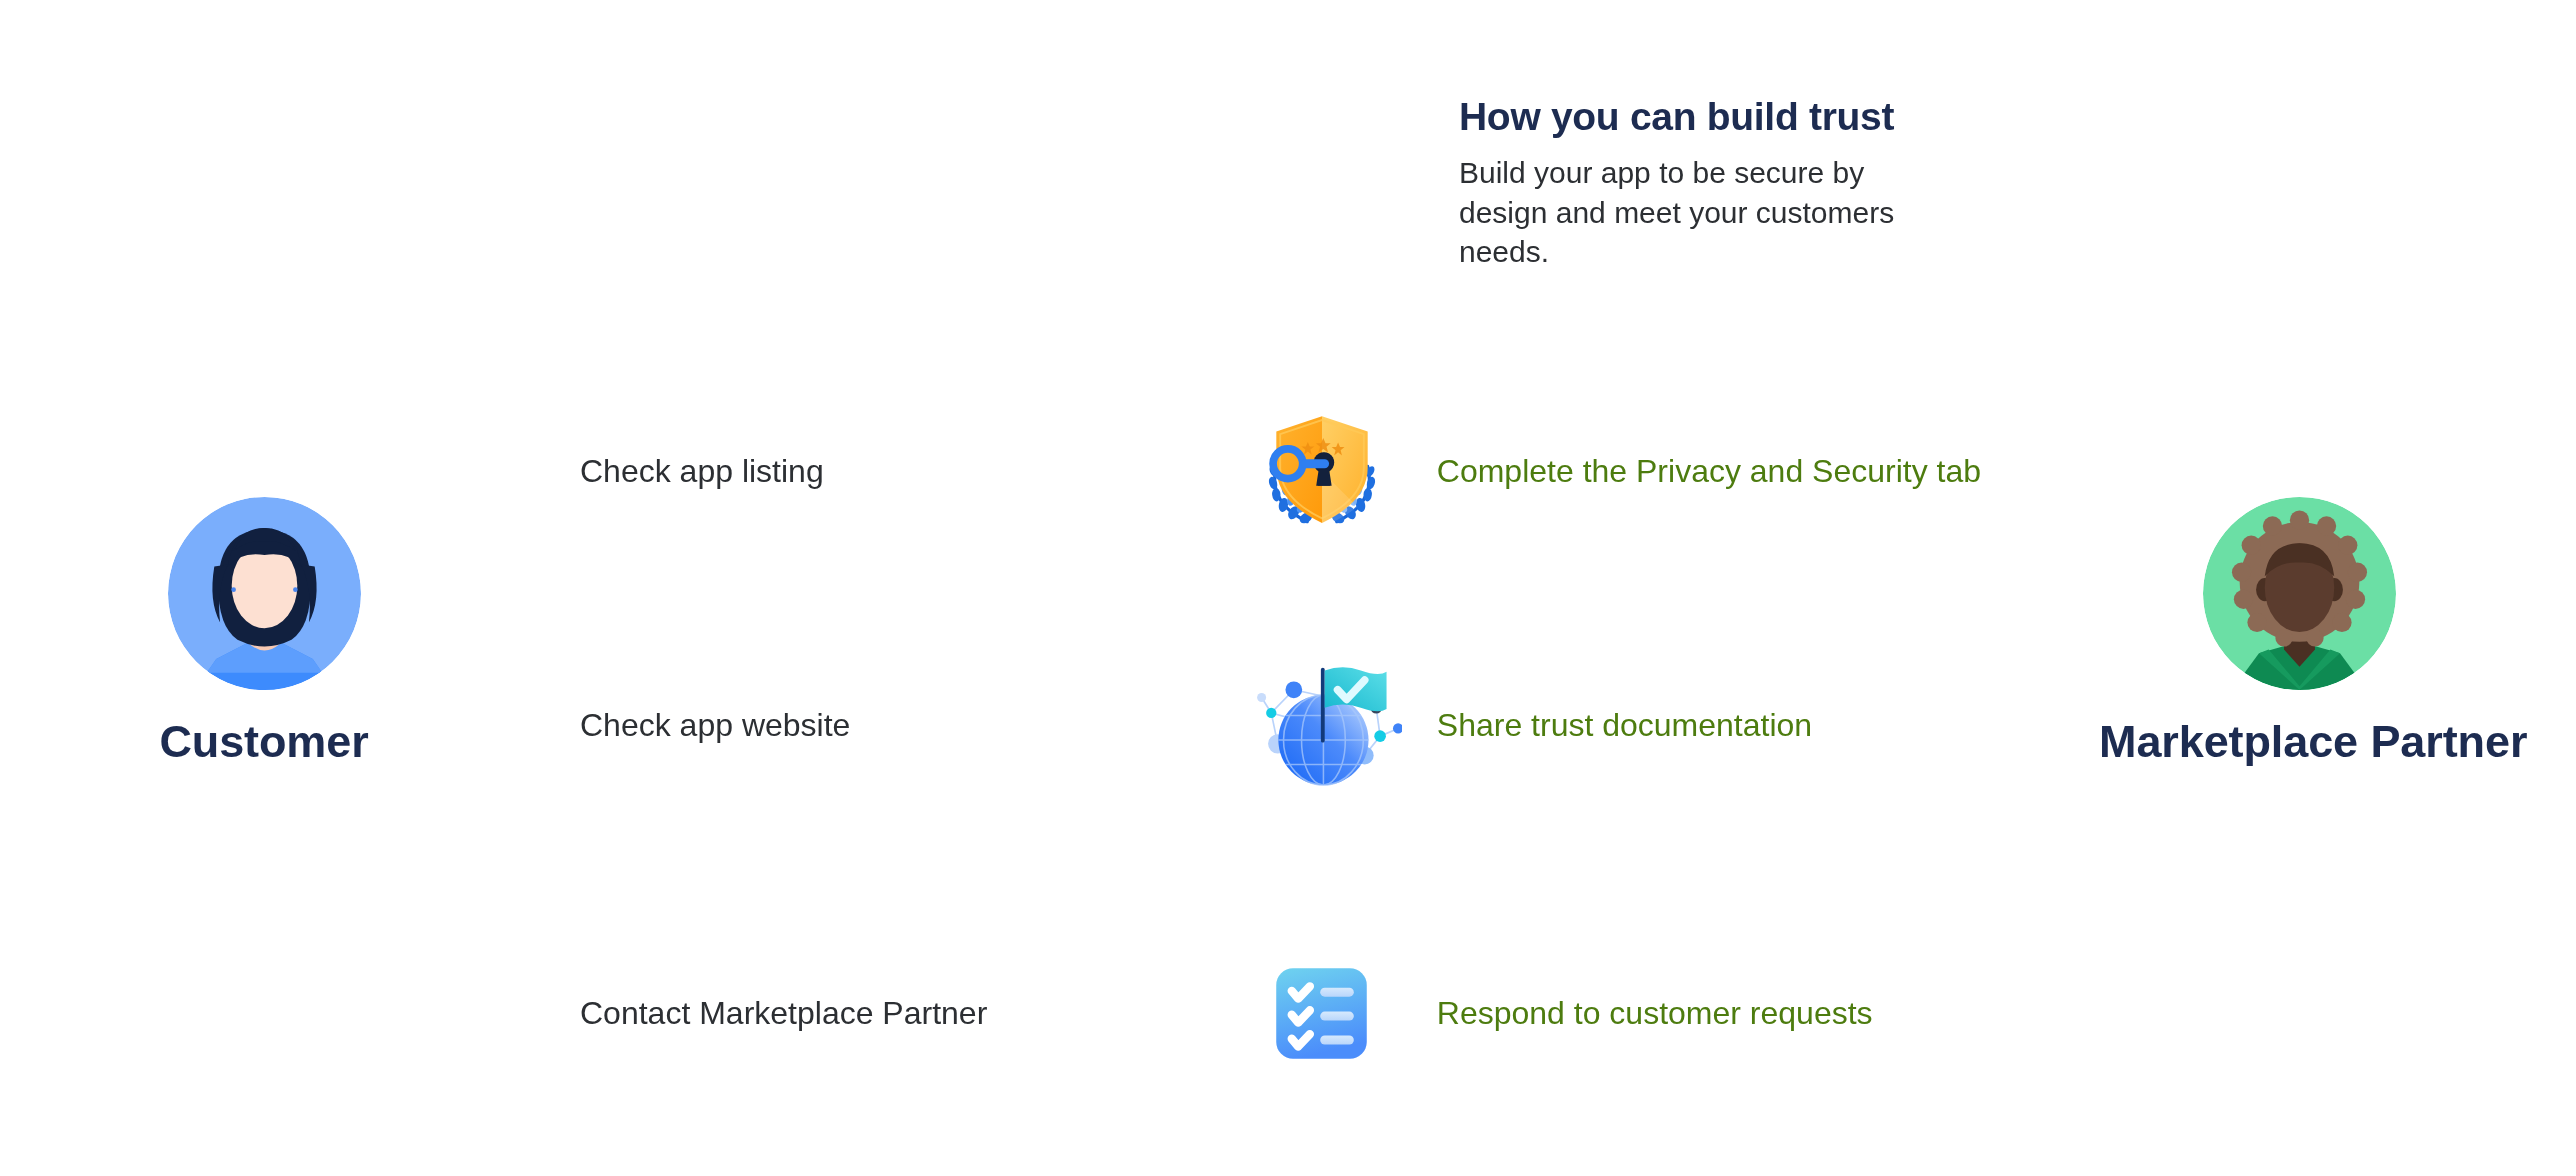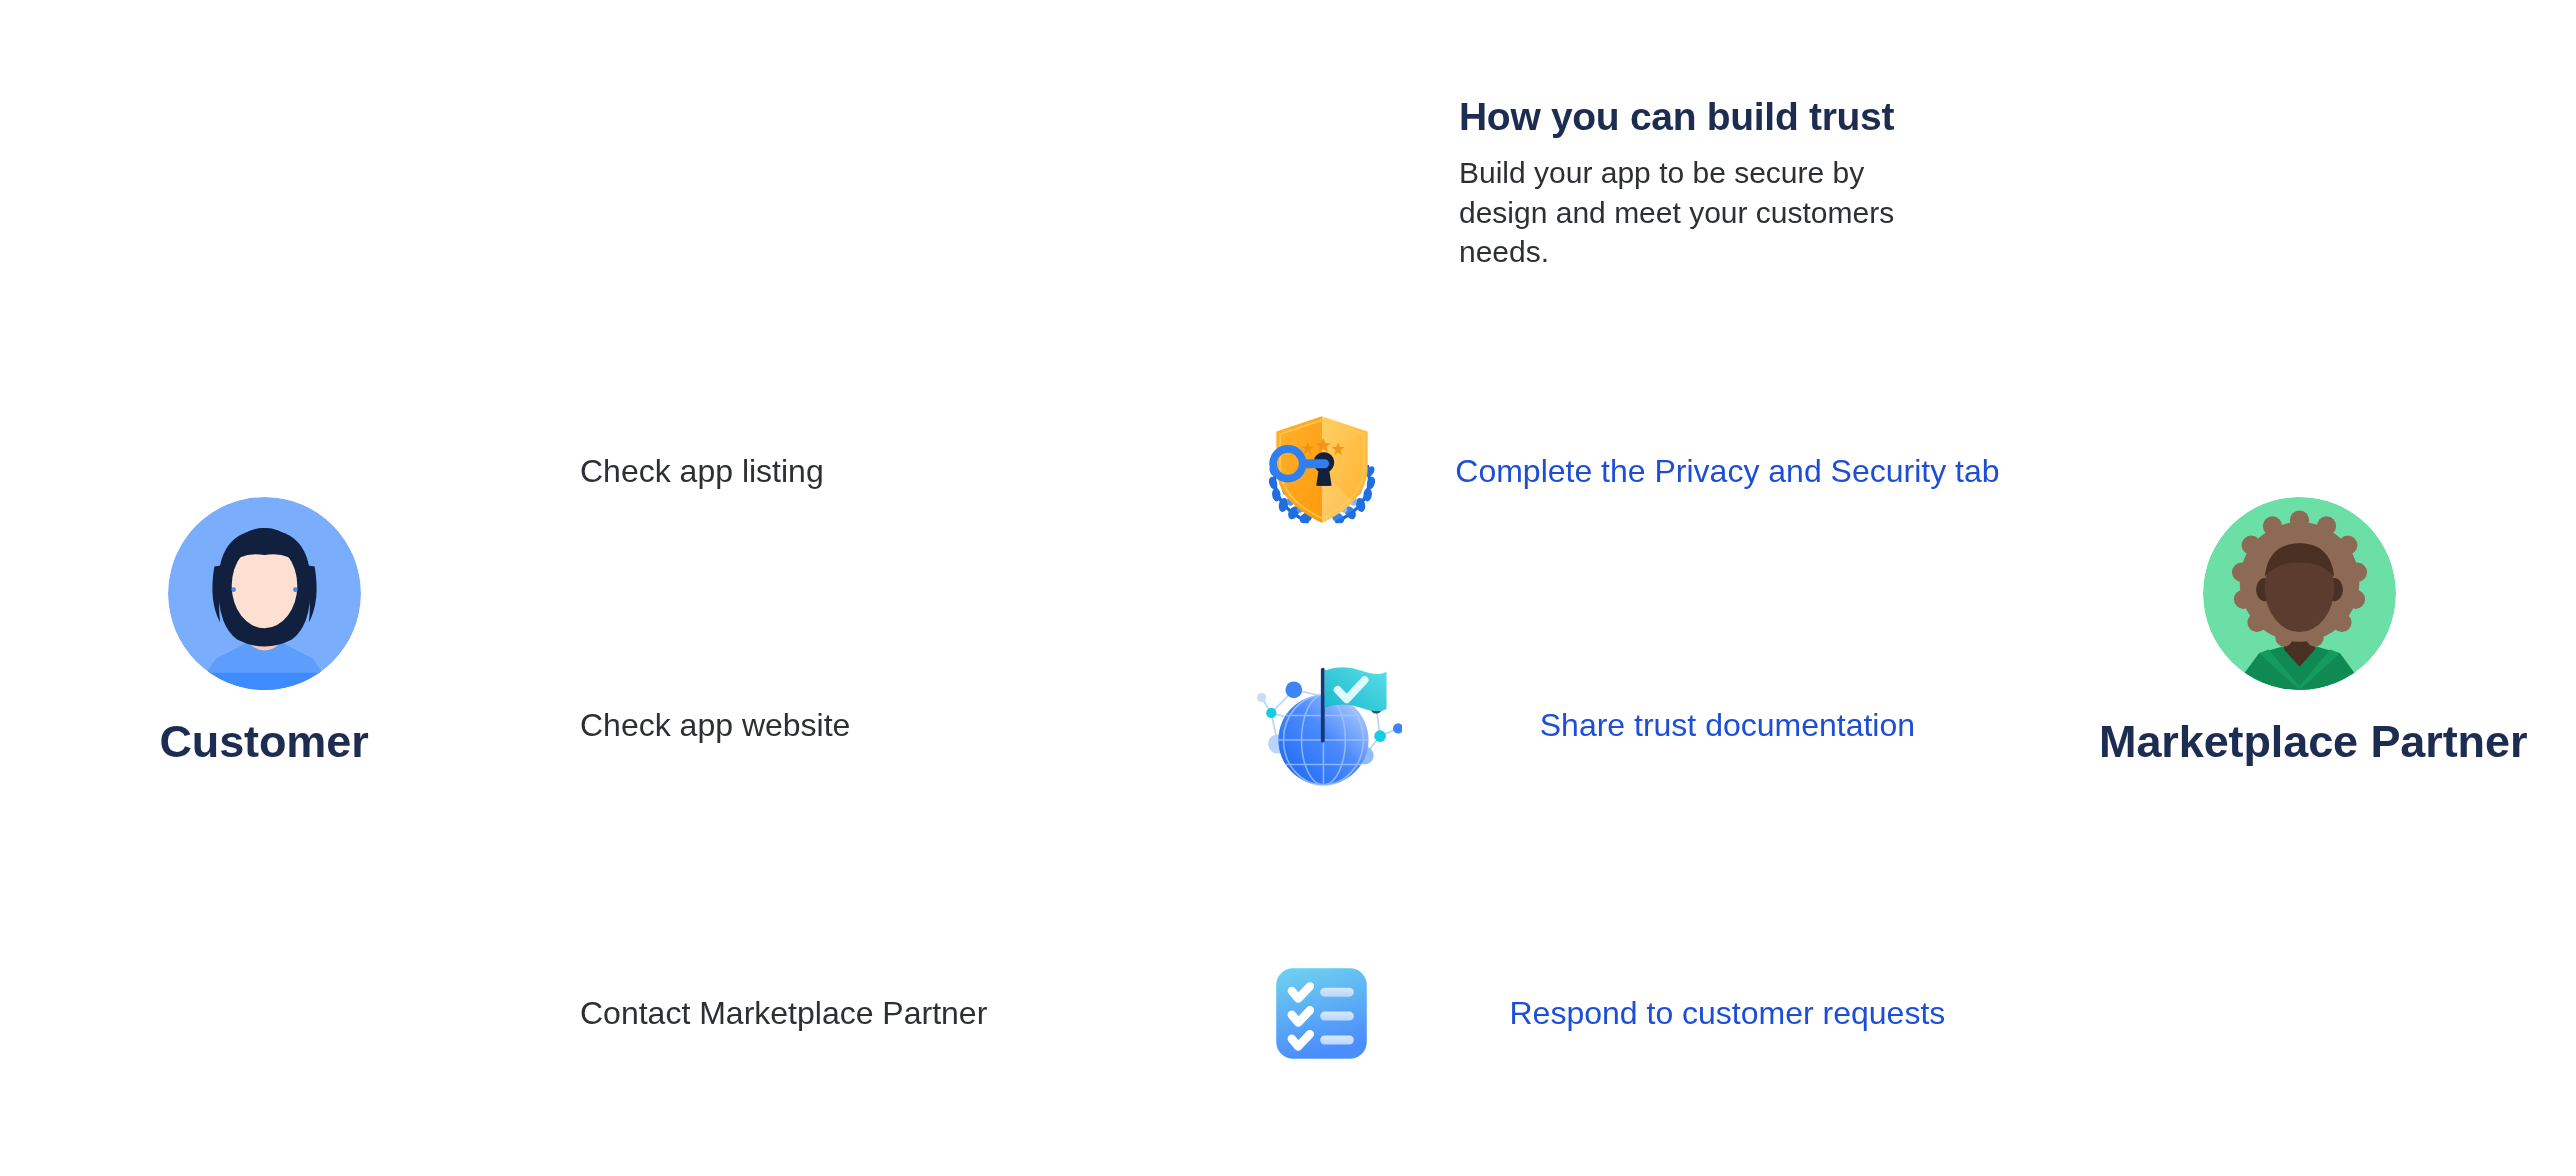--- a/index.html
+++ b/index.html
@@ -57,22 +57,22 @@
   .row-3{left:580px;top:929px;width:1438px;height:168px;}
 
   .cell-left{
     flex:0 0 632px;padding-right:19.3px;
     font-size:32px;color:#2c2f33;line-height:1.27;
   }
   .cell-icon{
     flex:0 0 181px;display:flex;align-items:center;justify-content:center;
   }
   .cell-right{
-    flex:1 1 auto;text-align:center;padding-left:24.5px;
-    font-size:32px;color:#1d4ed8;line-height:1.27;
+    flex:1 1 auto;text-align:left;padding-left:24.5px;
+    font-size:32px;color:#4d7c0f;line-height:1.27;
   }
 
   .ico{display:block;}
 </style>
 </head>
 <body>
 
 <div class="stage">
 
 

